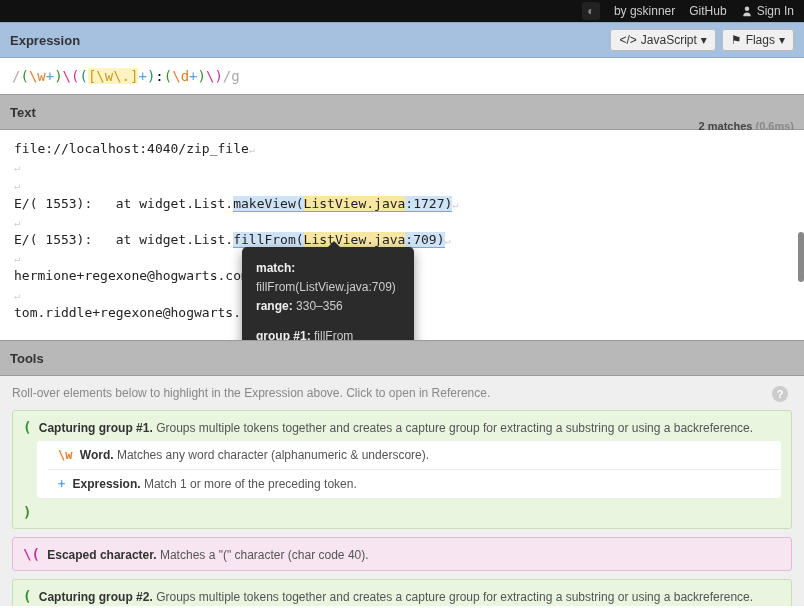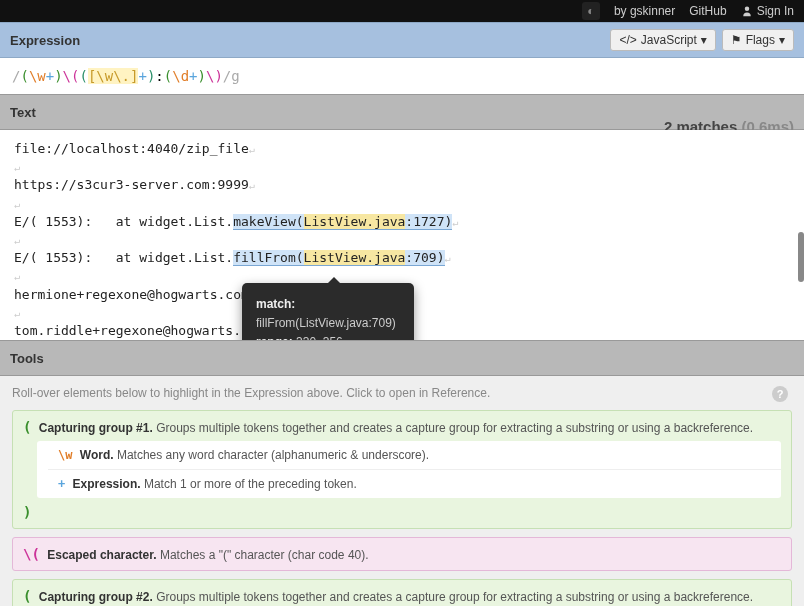--- a/index.html
+++ b/index.html
@@ -7,40 +7,40 @@
 .topbar { background: #111; height: 22px; display: flex; justify-content: flex-end; align-items: center; padding: 0 10px; gap: 14px; color: #ccc; font-size: 12px; }
 .topbar a { color: #ccc; text-decoration: none; }
 .topbar .moon { display: inline-block; width: 18px; height: 18px; background: #222; border-radius: 3px; text-align: center; line-height: 18px; color: #888; }
 .topbar .signin { display: flex; align-items: center; gap: 4px; }
 .topbar .signin svg { width: 12px; height: 12px; fill: #ccc; }
 .section-header { background: #a6c0df; border-top: 1px solid #8ea9c6; border-bottom: 1px solid #8ea9c6; height: 36px; display: flex; align-items: center; padding: 0 10px; font-weight: bold; color: #333; }
 .section-header.text-hdr { background: #b8b8b8; border-color: #999; justify-content: space-between; padding-left: 10px; }
 .section-header.tools-hdr { background: #b8b8b8; border-color: #999; justify-content: space-between; }
 .header-controls { margin-left: auto; display: flex; gap: 6px; }
 .header-btn { background: #f0f0f0; border: 1px solid #bbb; border-radius: 3px; padding: 3px 8px; font-size: 12px; cursor: pointer; display: flex; align-items: center; gap: 4px; color: #333; }
-.match-info { font-size: 15px; color: #444; margin-top: 28px; }
+.match-info { font-size: 11px; color: #444; margin-top: 28px; }
 .match-info .dim { color: #888; }
 .expression-body { padding: 10px 12px; font-family: "Menlo", "Consolas", monospace; font-size: 14px; background: #fff; }
 .expression-body .slash { color: #aaa; }
 .expression-body .flags { color: #aaa; }
 .tok-p1 { color: #3a8f2d; }
 .tok-w { color: #e17e29; }
 .tok-ep { color: #cc3399; }
 .tok-p2 { color: #2b8f69; }
 .tok-cc { color: #c79a2a; background: #fff3c2; }
 .tok-q { color: #5aa5dd; }
 .tok-d { color: #e17e29; }
 .text-body { padding: 10px 14px; font-family: "Menlo", "Consolas", monospace; font-size: 13px; color: #222; line-height: 1.4; background: #fff; position: relative; height: 210px; overflow: hidden; }
 .text-body .line { white-space: pre; }
 .text-body .nl { color: #ccc; font-size: 10px; }
 .hl-match { background: #cfe3f7; border-bottom: 1px solid #7aa7d4; }
 .hl-g1 { background: #cfe3f7; }
 .hl-g2 { background: #f7e7a2; }
 .hl-g3 { background: #cfe3f7; }
-.tooltip { position: absolute; left: 242px; top: 117px; width: 172px; background: #2b2b2b; color: #ccc; border-radius: 5px; padding: 12px 14px 14px; font-family: -apple-system, sans-serif; font-size: 12px; line-height: 1.6; box-shadow: 0 4px 12px rgba(0,0,0,.4); margin-top: 36px; }
+.tooltip { position: absolute; left: 242px; top: 117px; width: 172px; background: #2b2b2b; color: #ccc; border-radius: 5px; padding: 12px 14px 14px; font-family: -apple-system, sans-serif; font-size: 12px; line-height: 1.6; box-shadow: 0 4px 12px rgba(0,0,0,.4); }
 .tooltip::before { content: ""; position: absolute; top: -6px; left: 86px; border-left: 6px solid transparent; border-right: 6px solid transparent; border-bottom: 6px solid #2b2b2b; }
 .tooltip b { color: #eee; font-weight: bold; }
 .tooltip .gap { height: 10px; }
 .tool-tabs { display: flex; gap: 0; align-items: center; }
 .tool-tab { background: #eee; border: 1px solid #bbb; padding: 3px 10px; font-size: 12px; cursor: pointer; color: #333; }
 .tool-tab.active { background: #fafafa; }
 .tool-tab:first-child { border-radius: 3px 0 0 3px; }
 .tool-tab:nth-child(4) { border-radius: 0 3px 3px 0; }
 .tool-close { margin-left: 6px; width: 22px; height: 22px; display: flex; align-items: center; justify-content: center; background: #ddd; border: 1px solid #bbb; border-radius: 3px; cursor: pointer; color: #666; }
 .tools-body { background: #efefef; padding: 10px 12px; height: 230px; overflow: hidden; position: relative; }
@@ -95,21 +95,20 @@
 </div>
 
 <div class="section-header text-hdr">
   <span>Text</span>
   <span class="match-info"><b>2 matches</b> <span class="dim">(0.6ms)</span></span>
 </div>
 
 <div class="text-body">
   <div class="line"><span>file://localhost:4040/zip_file</span><span class="nl">↵</span></div>
   <div class="line"><span class="nl">↵</span></div>
-  <div class="line"><span>https://s3cur3-server.com:9999</span><span class="nl">↵</span></div>
   <div class="line"><span class="nl">↵</span></div>
   <div class="line"><span>E/( 1553):   at widget.List.</span><span class="hl-match"><span class="hl-g1">makeView</span><span>(</span><span class="hl-g2">ListView.java</span><span>:</span><span class="hl-g3">1727</span><span>)</span></span><span class="nl">↵</span></div>
   <div class="line"><span class="nl">↵</span></div>
   <div class="line"><span>E/( 1553):   at widget.List.</span><span class="hl-match"><span class="hl-g1">fillFrom</span><span>(</span><span class="hl-g2">ListView.java</span><span>:</span><span class="hl-g3">709</span><span>)</span></span><span class="nl">↵</span></div>
   <div class="line"><span class="nl">↵</span></div>
   <div class="line"><span>hermione+regexone@hogwarts.com</span><span class="nl">↵</span></div>
   <div class="line"><span class="nl">↵</span></div>
   <div class="line"><span>tom.riddle+regexone@hogwarts.cn.co</span></div>
 
   <div class="tooltip">

